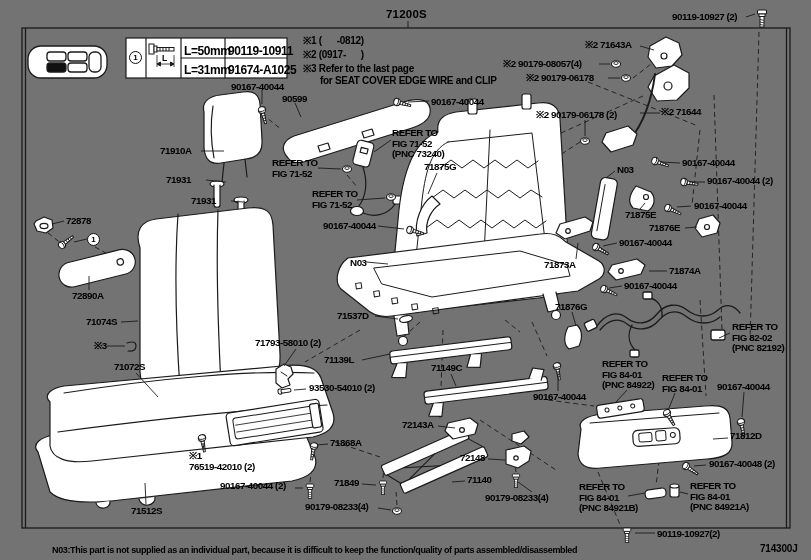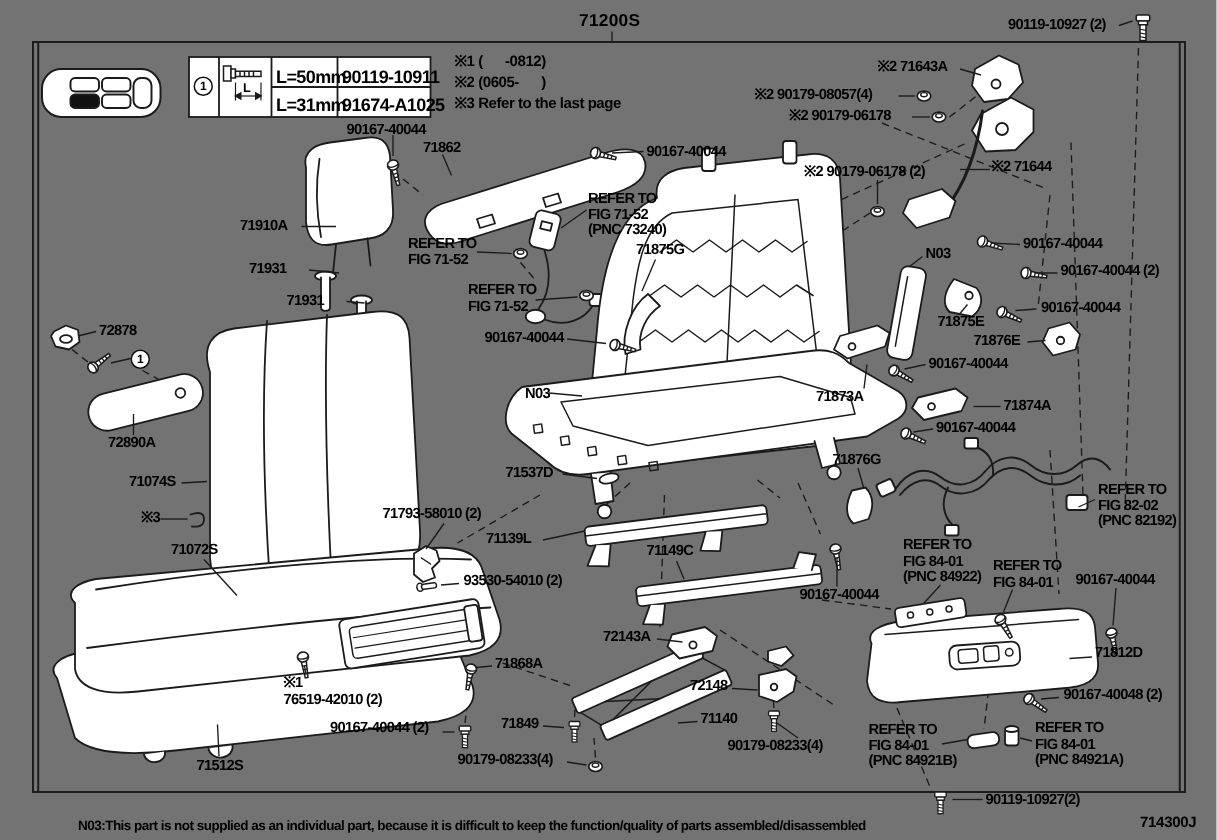--- a/index.html
+++ b/index.html
@@ -424,40 +424,41 @@
     <line x1="706" y1="465" x2="694" y2="466"></line>
     <line x1="628" y1="496" x2="645" y2="493"></line>
     <line x1="688" y1="494" x2="680" y2="492"></line>
     <line x1="635" y1="533" x2="655" y2="533"></line>
   </g>
 </svg>
 
 <div class="title" style="left:386px;top:8px">71200S</div>
 
 <div class="note" style="left:303px;top:33px">※1 (      -0812)</div>
-<div class="note" style="left:303px;top:47px">※2 (0605-      )</div>
+<div class="note" style="left:303px;top:47px">※2 (0917-      )</div>
 <div class="note" style="left:303px;top:61px">※3 Refer to the last page</div>
+<div class="note" style="left:320px;top:75px">for SEAT COVER EDGE WIRE and CLIP</div>
 
 <div class="circ" style="left:129px;top:51px">1</div>
 <div class="dimletter" style="left:162px;top:53px">L</div>
 <div class="legend-cell" style="left:184px;top:44px">L=50mm</div>
 <div class="legend-cell" style="left:228px;top:44px">90119-10911</div>
 <div class="legend-cell" style="left:184px;top:63px">L=31mm</div>
 <div class="legend-cell" style="left:228px;top:63px">91674-A1025</div>
 
 <div class="circ" style="left:87px;top:233px">1</div>
 
 <div class="lbl" style="left:672px;top:12px">90119-10927 (2)</div>
 <div class="lbl" style="left:585px;top:40px">※2 71643A</div>
 <div class="lbl" style="left:503px;top:59px">※2 90179-08057(4)</div>
 <div class="lbl" style="left:526px;top:73px">※2 90179-06178</div>
 <div class="lbl" style="left:536px;top:110px">※2 90179-06178 (2)</div>
 <div class="lbl" style="left:661px;top:107px">※2 71644</div>
 <div class="lbl" style="left:231px;top:82px">90167-40044</div>
-<div class="lbl" style="left:282px;top:94px">71862</div>
+<div class="lbl" style="left:282px;top:94px">90599</div>
 <div class="lbl" style="left:160px;top:146px">71910A</div>
 <div class="lbl" style="left:166px;top:175px">71931</div>
 <div class="lbl" style="left:191px;top:196px">71931</div>
 <div class="lbl" style="left:272px;top:158px">REFER TO
 FIG 71-52</div>
 <div class="lbl" style="left:312px;top:189px">REFER TO
 FIG 71-52</div>
 <div class="lbl" style="left:392px;top:128px">REFER TO
 FIG 71-52
 (PNC 73240)</div>

